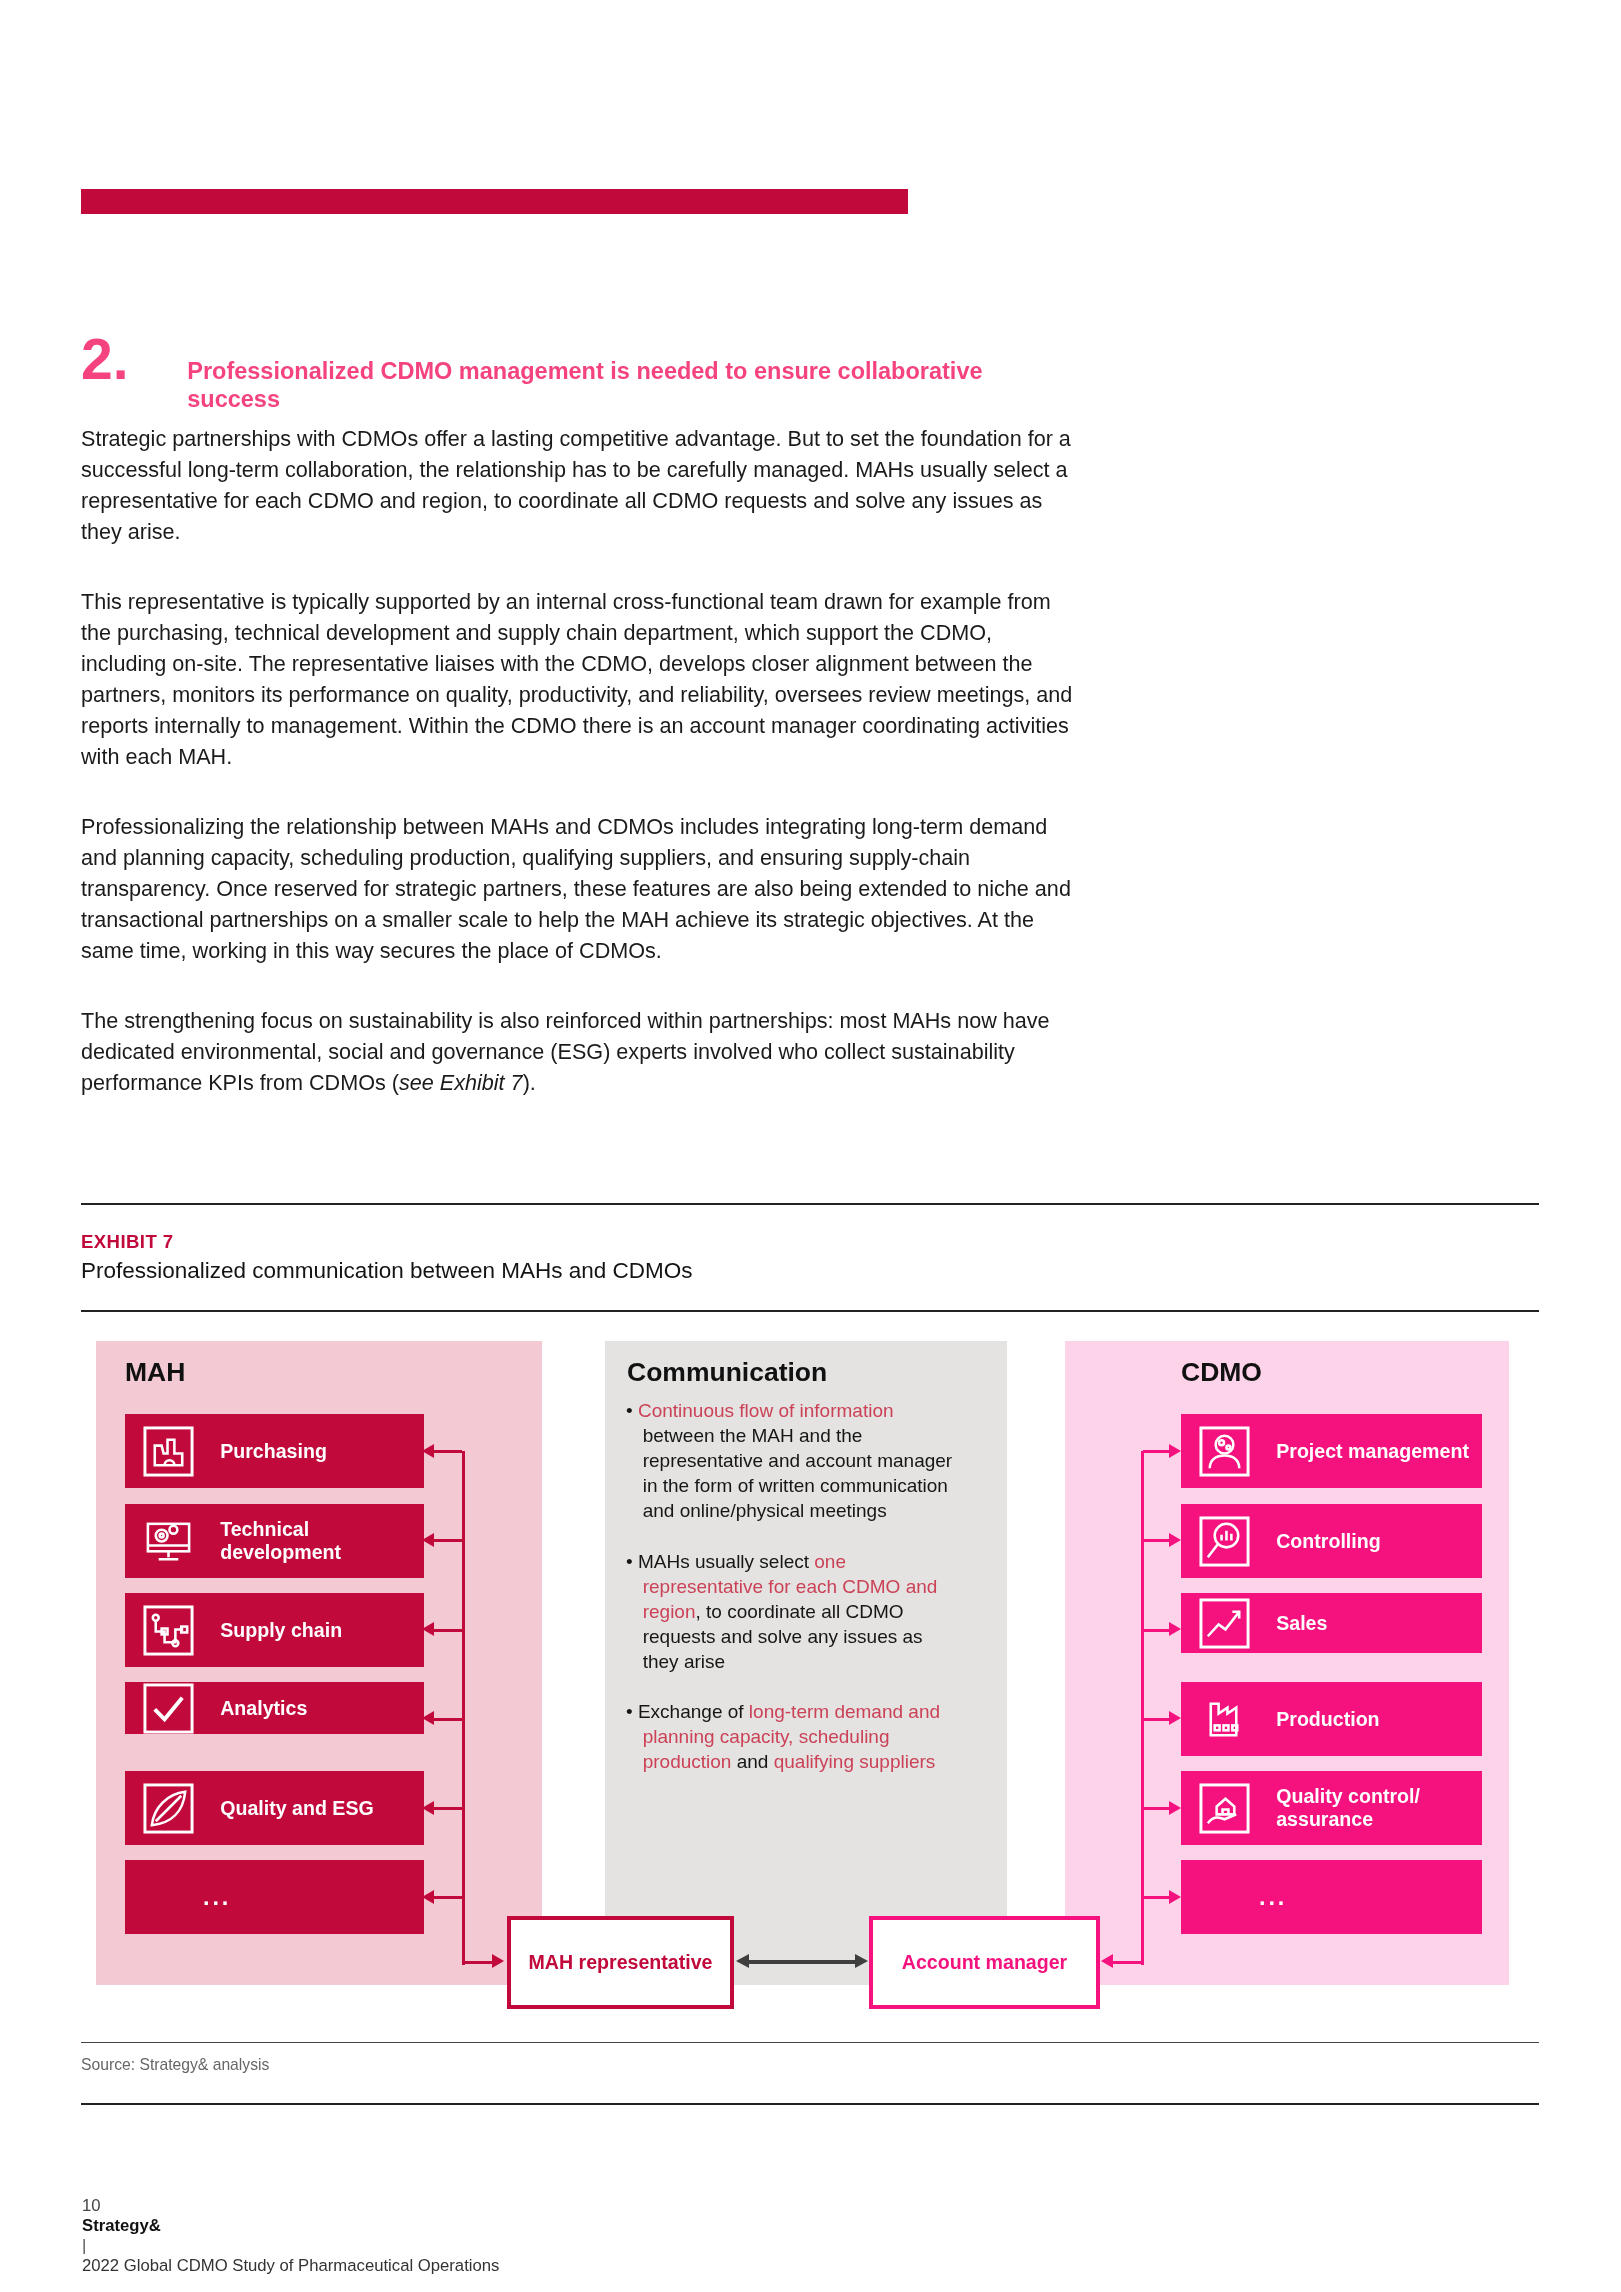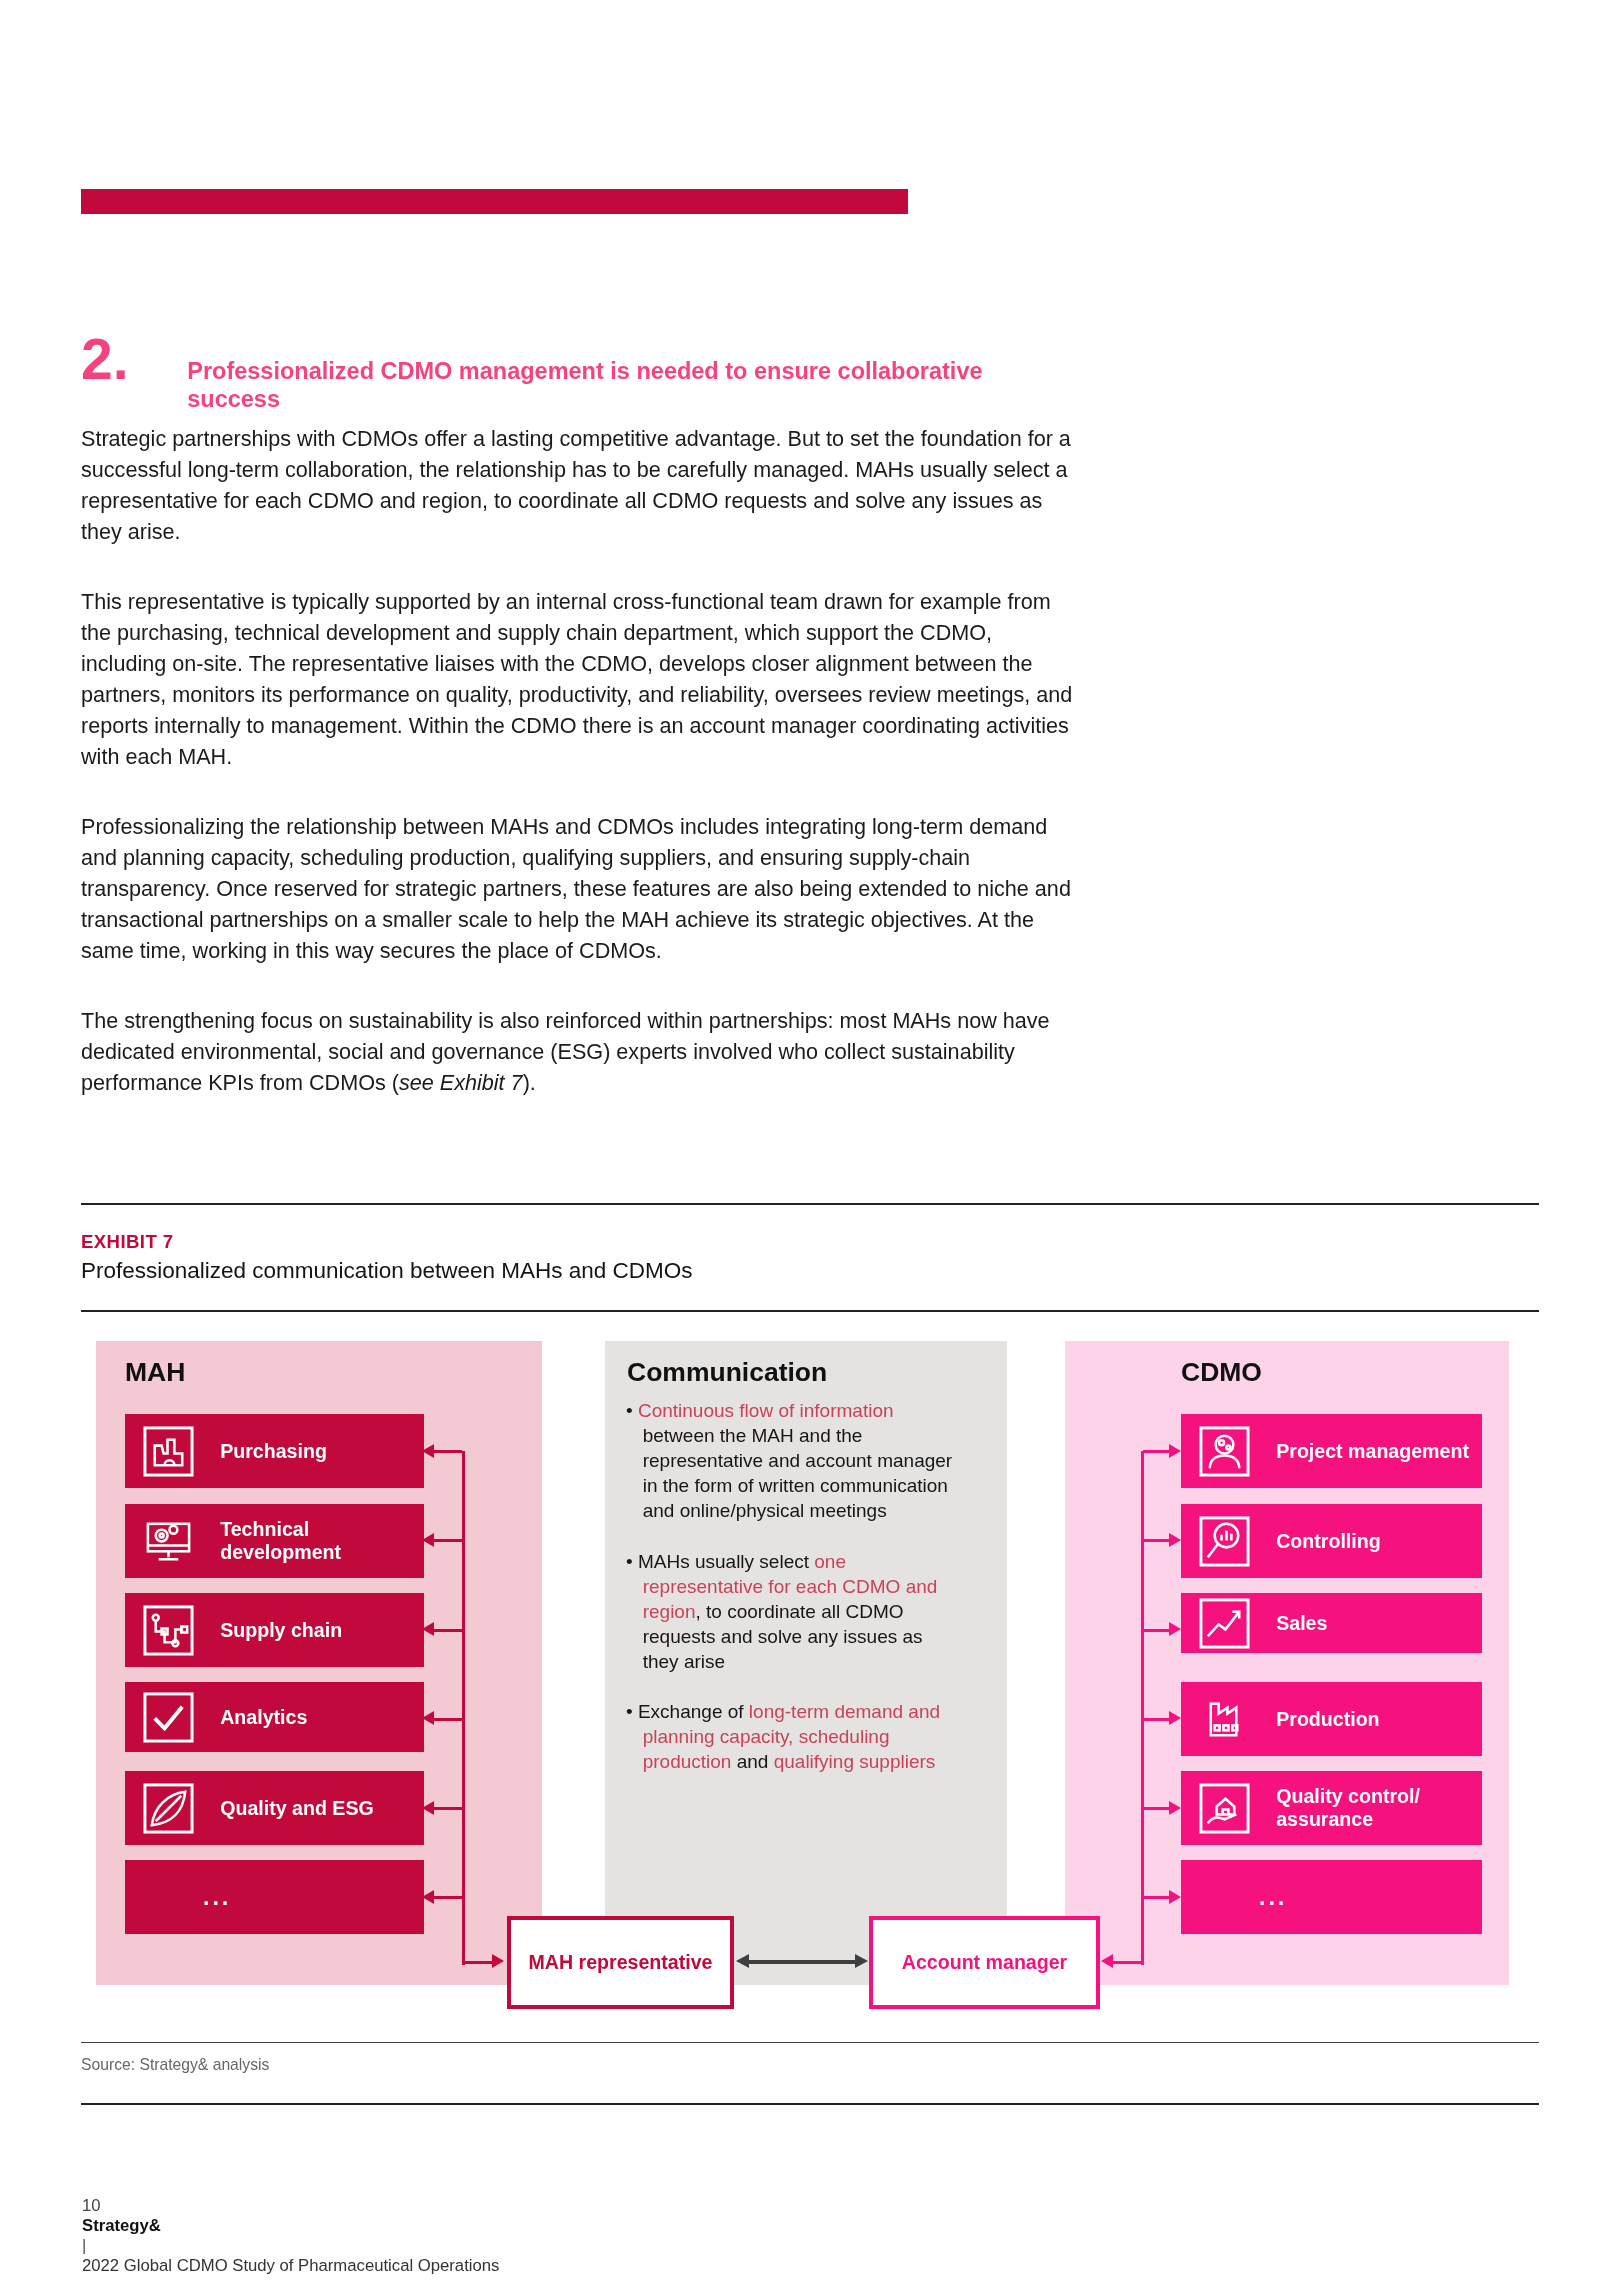--- a/index.html
+++ b/index.html
@@ -166,21 +166,21 @@
             <circle cx="14" cy="14" r="3"></circle>
             <rect x="20" y="25" width="6" height="6"></rect>
             <circle cx="34" cy="40" r="3"></circle>
             <rect x="40" y="23" width="6" height="6"></rect>
           </svg>
         </span>
         <span class="dept-label">Supply chain</span>
       </div>
       <div class="cline crimson" style="left: 434px; top: 1629px; width: 28px; height: 2.9px;"></div>
       <div class="tri tri-left-crimson" style="left: 422px; top: 1622px;"></div>
-      <div class="dept-box mah" style="left: 125px; top: 1682px; width: 299px; height: 70px;">
+      <div class="dept-box mah" style="left: 125px; top: 1682px; width: 299px; height: 52px;">
         <span class="dept-icon">
           <svg viewBox="0 0 54 54" width="53" height="53" fill="none" stroke="#fff" stroke-width="2.6" stroke-linejoin="miter">
             <rect x="3" y="3" width="48" height="48" stroke-width="3"></rect>
             <path d="M13 28 l10 10 L41 16" stroke-width="4"></path>
           </svg>
         </span>
         <span class="dept-label">Analytics</span>
       </div>
       <div class="cline crimson" style="left: 434px; top: 1718px; width: 28px; height: 2.9px;"></div>
       <div class="tri tri-left-crimson" style="left: 422px; top: 1711px;"></div>

